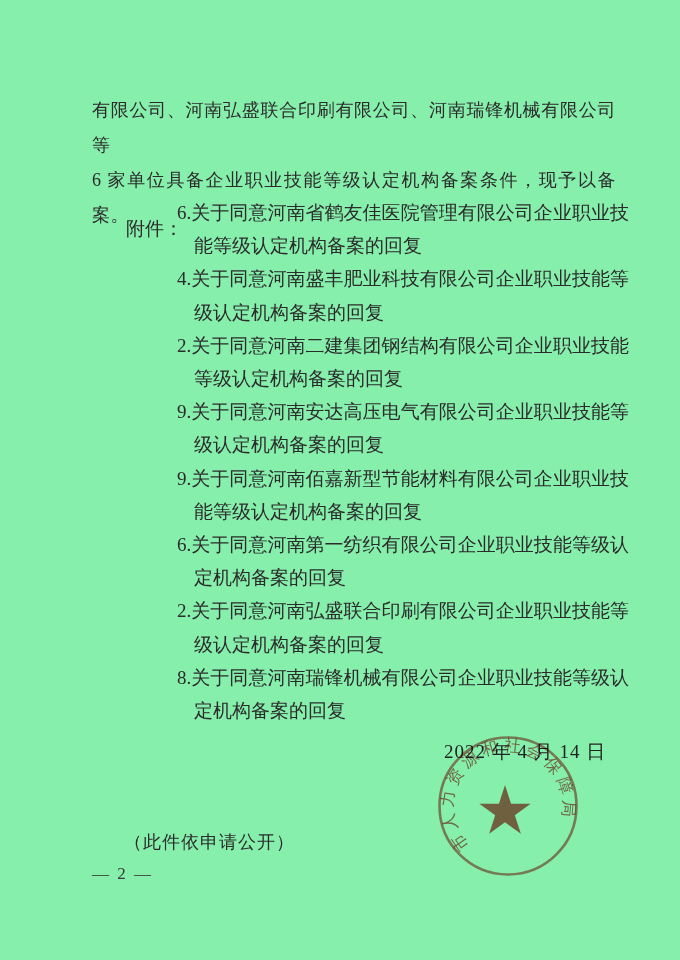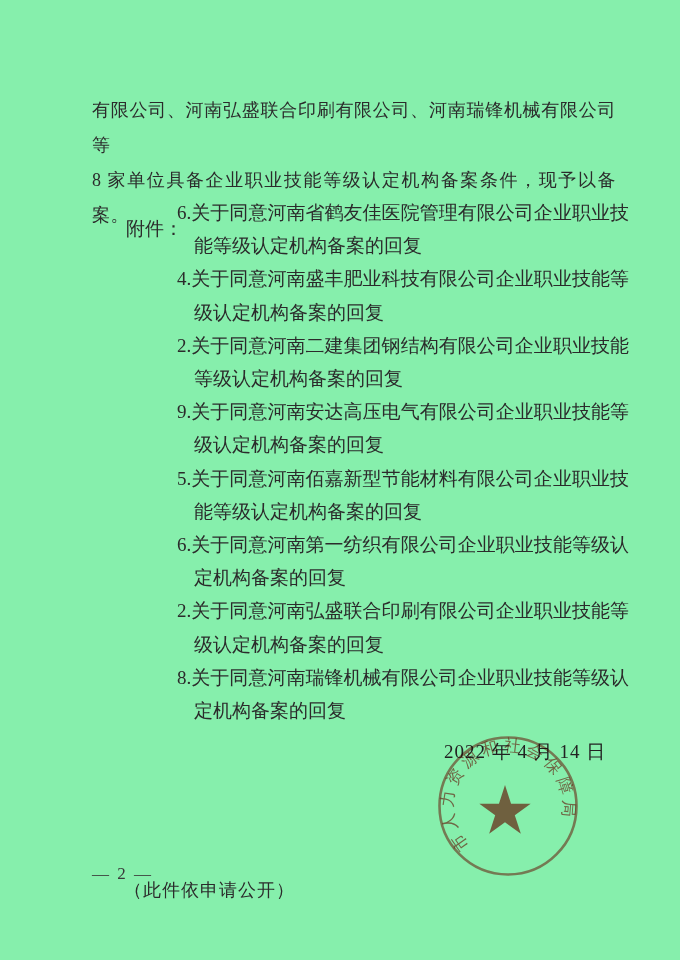--- a/index.html
+++ b/index.html
@@ -37,21 +37,21 @@
     word-break:break-all;
     text-align:justify;
   }
   .issue-date{
     position:absolute;left:444px;top:739px;
     font-size:19px;letter-spacing:1px;
     white-space:nowrap;color:#222;
     z-index:1;
   }
   .disclosure{
-    position:absolute;left:124px;top:878px;
+    position:absolute;left:124px;top:830px;
     font-size:18px;letter-spacing:1px;
     white-space:nowrap;
   }
   .page-number{
     position:absolute;left:92px;top:864px;
     font-size:17px;letter-spacing:2px;
     white-space:nowrap;color:#3a3a3a;
   }
   .seal{
     position:absolute;left:426px;top:726px;
@@ -61,31 +61,31 @@
     pointer-events:none;
   }
 </style>
 </head>
 <body>
 
 <div class="page">
 
   <div class="para">
     <span class="jline">有限公司、河南弘盛联合印刷有限公司、河南瑞锋机械有限公司等</span>
-    <span class="jline">8 家单位具备企业职业技能等级认定机构备案条件，现予以备案。</span>
+    <span class="jline">6 家单位具备企业职业技能等级认定机构备案条件，现予以备案。</span>
   </div>
 
   <div class="attach-label">附件：</div>
 
   <div class="attach-list">
     <div class="attach-item">6.关于同意河南省鹤友佳医院管理有限公司企业职业技能等级认定机构备案的回复</div>
     <div class="attach-item">4.关于同意河南盛丰肥业科技有限公司企业职业技能等级认定机构备案的回复</div>
     <div class="attach-item">2.关于同意河南二建集团钢结构有限公司企业职业技能等级认定机构备案的回复</div>
     <div class="attach-item">9.关于同意河南安达高压电气有限公司企业职业技能等级认定机构备案的回复</div>
-    <div class="attach-item">5.关于同意河南佰嘉新型节能材料有限公司企业职业技能等级认定机构备案的回复</div>
+    <div class="attach-item">9.关于同意河南佰嘉新型节能材料有限公司企业职业技能等级认定机构备案的回复</div>
     <div class="attach-item">6.关于同意河南第一纺织有限公司企业职业技能等级认定机构备案的回复</div>
     <div class="attach-item">2.关于同意河南弘盛联合印刷有限公司企业职业技能等级认定机构备案的回复</div>
     <div class="attach-item">8.关于同意河南瑞锋机械有限公司企业职业技能等级认定机构备案的回复</div>
   </div>
 
   <div class="issue-date">2022 年 4 月 14 日</div>
 
   <svg class="seal" viewBox="0 0 164 164" xmlns="http://www.w3.org/2000/svg">
     <g transform="translate(82,80)">
       <circle cx="0" cy="0" r="68.5" fill="none" stroke="#cf5248" stroke-width="2.6" opacity="0.72"></circle>

